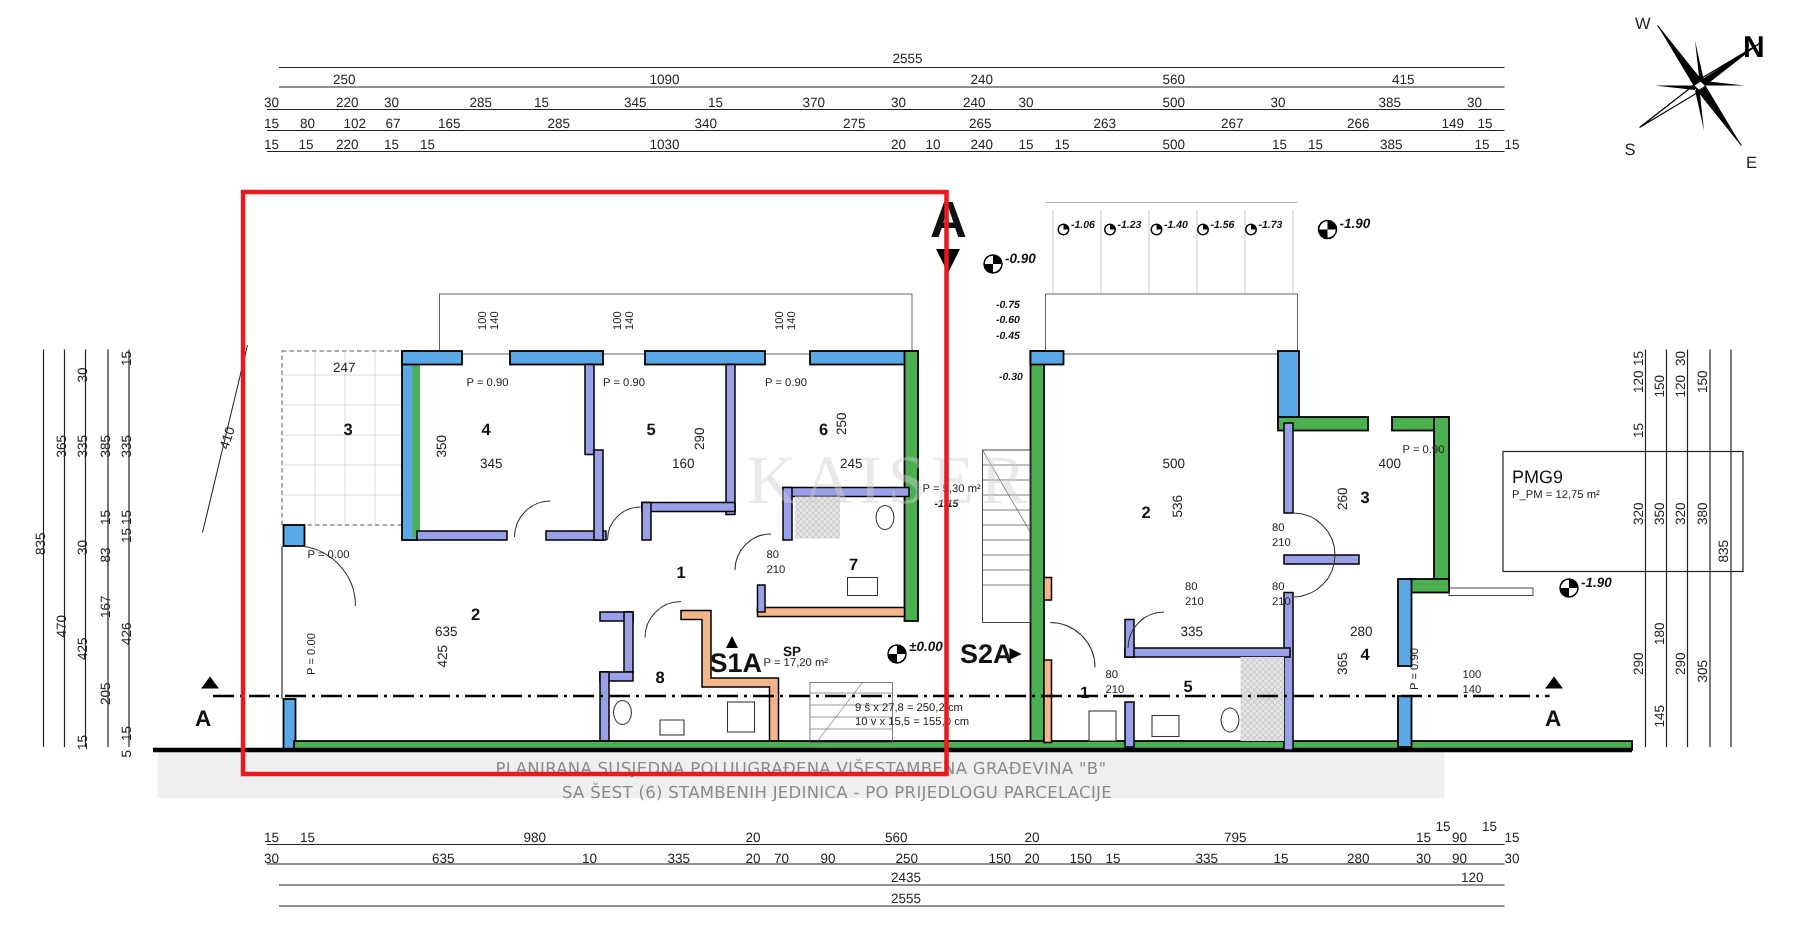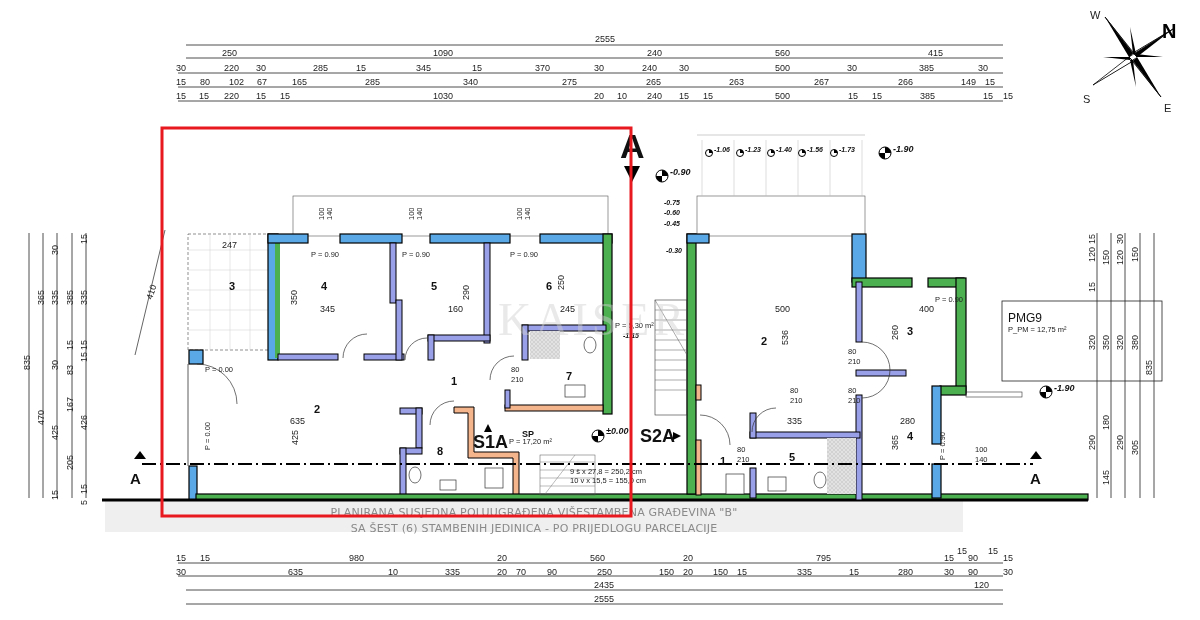--- a/index.html
+++ b/index.html
@@ -11,21 +11,21 @@
   .elev{font-size:9px;font-weight:bold;font-style:italic;fill:#111;font-family:"Liberation Sans",sans-serif;}
   .big{font-size:18px;font-weight:bold;fill:#111;font-family:"Liberation Sans",sans-serif;}
   .neighbor{position:absolute;left:105px;top:501px;width:858px;height:31px;background:#efefef;}
   .neighbor-line{position:absolute;left:0;width:858px;text-align:center;font-size:11px;color:#8a8a8a;font-family:"DejaVu Sans",sans-serif;letter-spacing:0.2px;}
 </style>
 </head>
 <body>
 
 <div class="neighbor">
   <div class="neighbor-line" style="top:5px;">PLANIRANA SUSJEDNA POLUUGRAĐENA VIŠESTAMBENA GRAĐEVINA "B"</div>
-  <div class="neighbor-line" style="top:21px;">SA ŠEST (6) STAMBENIH JEDINICA - PO PRIJEDLOGU PARCELACIJE</div>
+  <div class="neighbor-line" style="top:21px;margin-left:24px;">SA ŠEST (6) STAMBENIH JEDINICA - PO PRIJEDLOGU PARCELACIJE</div>
 </div>
 
 <svg width="1200" height="620" viewBox="0 0 1200 620">
   <defs>
     <pattern id="tile" width="4" height="4" patternUnits="userSpaceOnUse">
       <rect width="4" height="4" fill="#e2e2e2"></rect>
       <path d="M0 0L4 4M4 0L0 4" stroke="#bbb" stroke-width="0.4"></path>
     </pattern>
   </defs>
 

